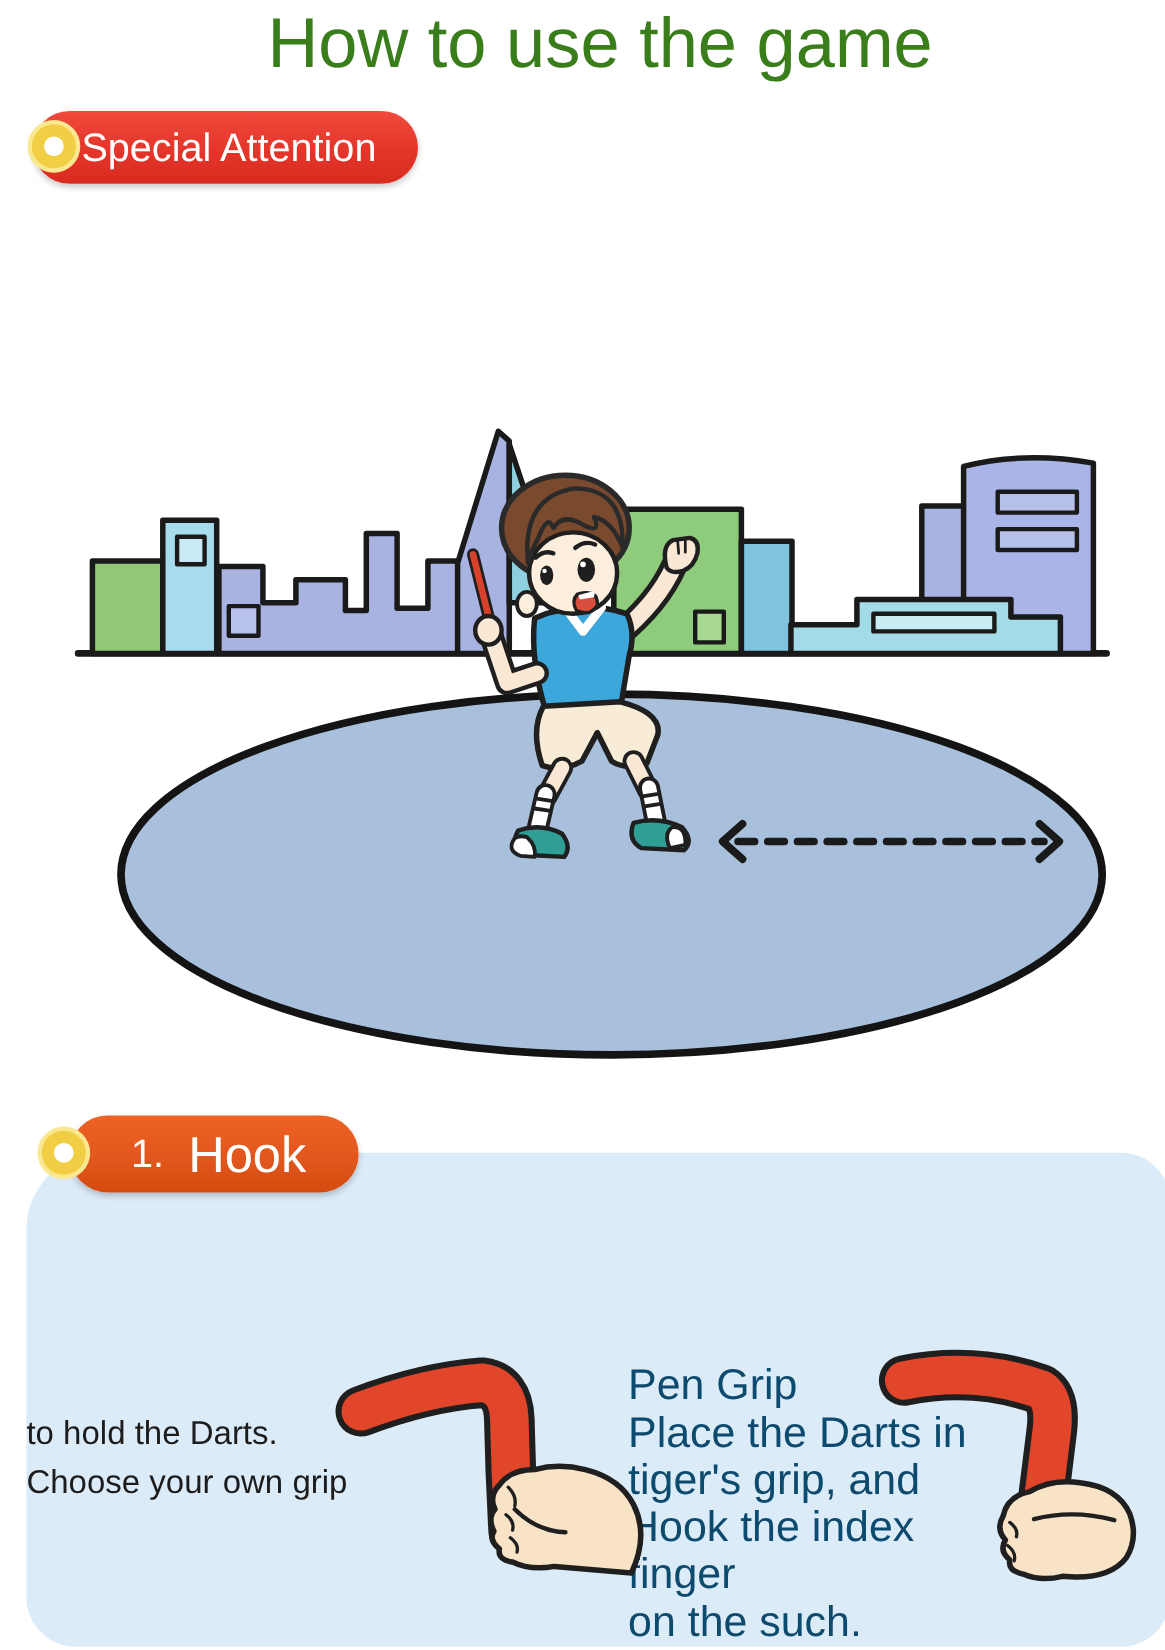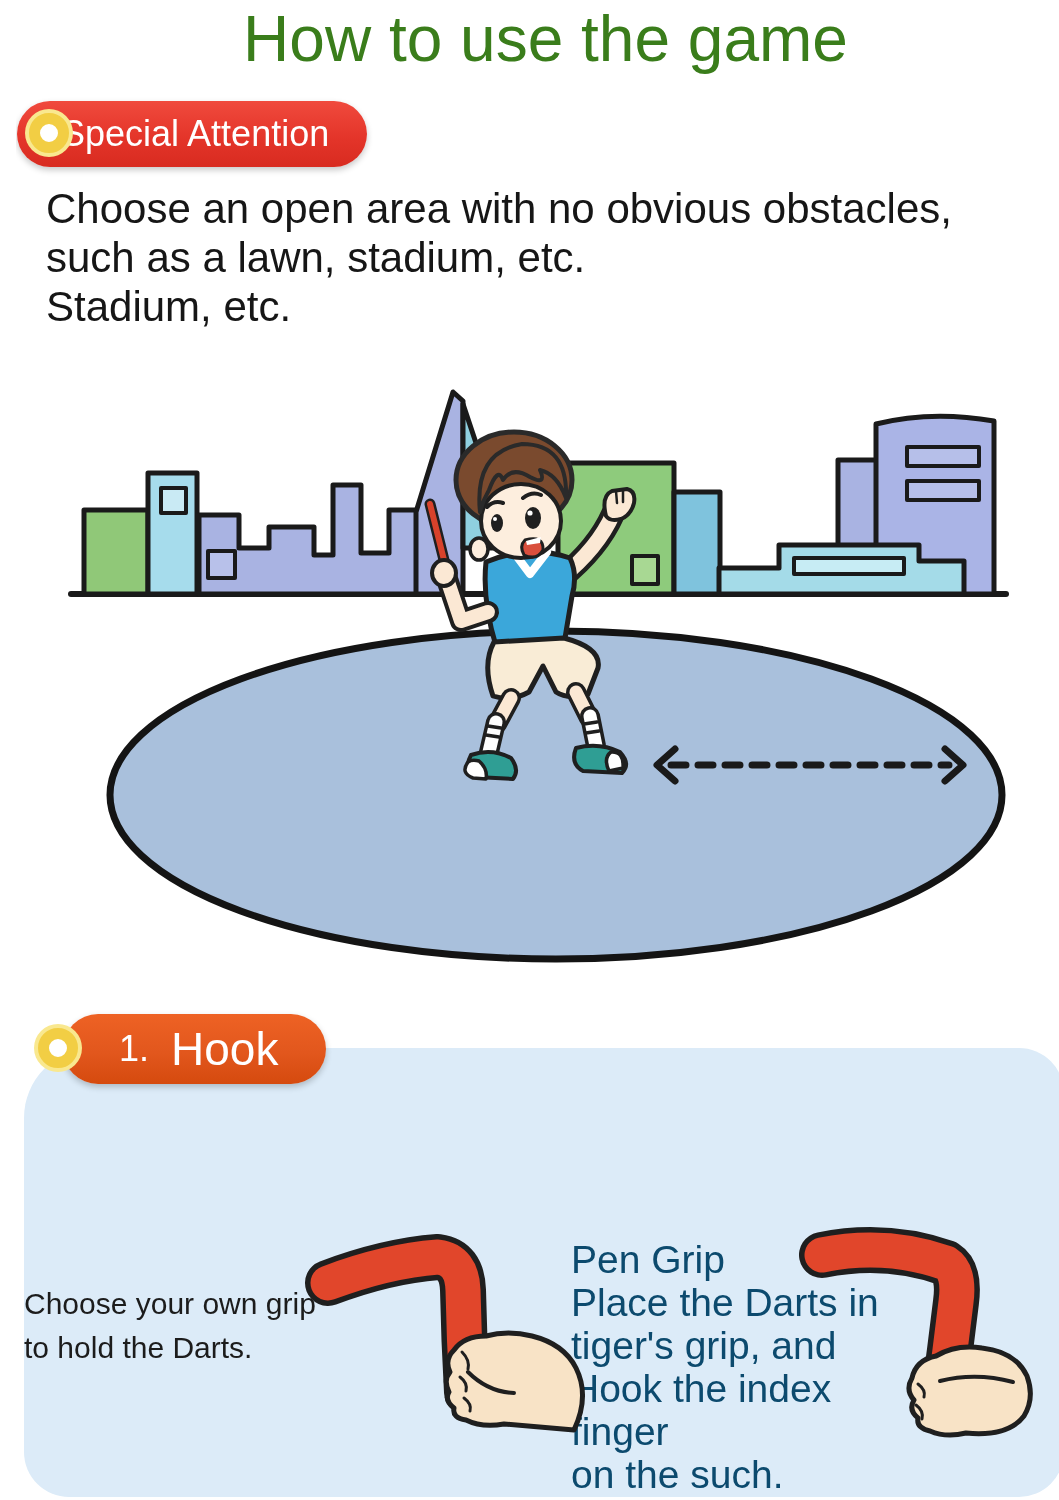--- a/index.html
+++ b/index.html
@@ -13,21 +13,21 @@
     top:0;left:0;width:1059px;height:80px;
     text-align:center;font-size:64px;line-height:78px;font-weight:400;
     letter-spacing:0px;white-space:nowrap;
   }
   
   .badge{
     border-radius:40px;color:#ffffff;display:flex;align-items:center;
     box-shadow:0 3px 6px rgba(0,0,0,.22);
   }
   #special-badge{
-    left:1px;top:101px;width:350px;height:66px;
+    left:14px;top:101px;width:350px;height:66px;
     background:linear-gradient(180deg,#f04a3d 0%,#e4352a 55%,#d82b20 100%);
     font-size:36px;padding-left:44px;box-sizing:border-box;
   }
   #grip-badge{
     left:47px;top:1014px;width:263px;height:70px;
     background:linear-gradient(180deg,#ee6224 0%,#e2571d 55%,#d54a0e 100%);
     font-size:46px;padding-left:56px;box-sizing:border-box;z-index:3;
   }
   #grip-badge .num{font-size:36px;margin-right:22px;}
   .ring{
@@ -65,25 +65,20 @@
 
 <div id="stage">
 
   <div id="title" class="abs" style="color: rgb(58, 125, 27);">How to use the game</div>
 
   <div id="special-badge" class="abs badge">
     <span>Special Attention</span>
   </div>
   <div id="ring-special" class="abs ring"></div>
 
-  <div id="intro-text" class="abs">
-    <div>Choose an open area with no obvious obstacles,</div>
-    <div>such as a lawn, stadium, etc.</div>
-    <div>Stadium, etc.</div>
-  </div>
 
   <svg id="scene-svg" class="abs" width="1059" height="620" viewBox="0 375 1059 620">
     <g stroke-linejoin="round">
 
       <line x1="55" y1="594" x2="990" y2="594" stroke="#1a1a1a" stroke-width="6" stroke-linecap="round"></line>
 
       <rect x="68" y="510" width="64" height="84" fill="#90c878" stroke="#1a1a1a" stroke-width="5"></rect>
       <rect x="132" y="473" width="49" height="121" fill="#a6dcec" stroke="#1a1a1a" stroke-width="5"></rect>
       <rect x="145" y="488" width="25" height="25" fill="#c9eaf4" stroke="#1a1a1a" stroke-width="4"></rect>
       <path d="M183,594 L183,515 L223,515 L223,548 L253,548 L253,527 L298,527 L298,555 L317,555 L317,485 L345,485 L345,553 L373,553 L373,510 L402,510 L402,594 Z" fill="#a9b3e2" stroke="#1a1a1a" stroke-width="5"></path>
@@ -167,22 +162,22 @@
 
   <div id="grip-panel" class="abs" style="background: rgb(220, 235, 248);"></div>
 
   <div id="grip-badge" class="abs badge">
     <span class="num">1.</span>
     <span>Hook</span>
   </div>
   <div id="ring-grip" class="abs ring"></div>
 
   <div id="left-caption" class="abs">
+    <div>to hold the Darts.</div>
     <div>Choose your own grip</div>
-    <div>to hold the Darts.</div>
   </div>
   <div id="pen-grip-caption" class="abs">
     <div>Pen Grip</div>
     <div>Place the Darts in</div>
     <div>tiger's grip, and</div>
     <div>Hook the index finger</div>
     <div>on the such.</div>
   </div>
 
   <svg id="grip-svg" class="abs" width="1059" height="452" viewBox="0 1048 1059 452">

